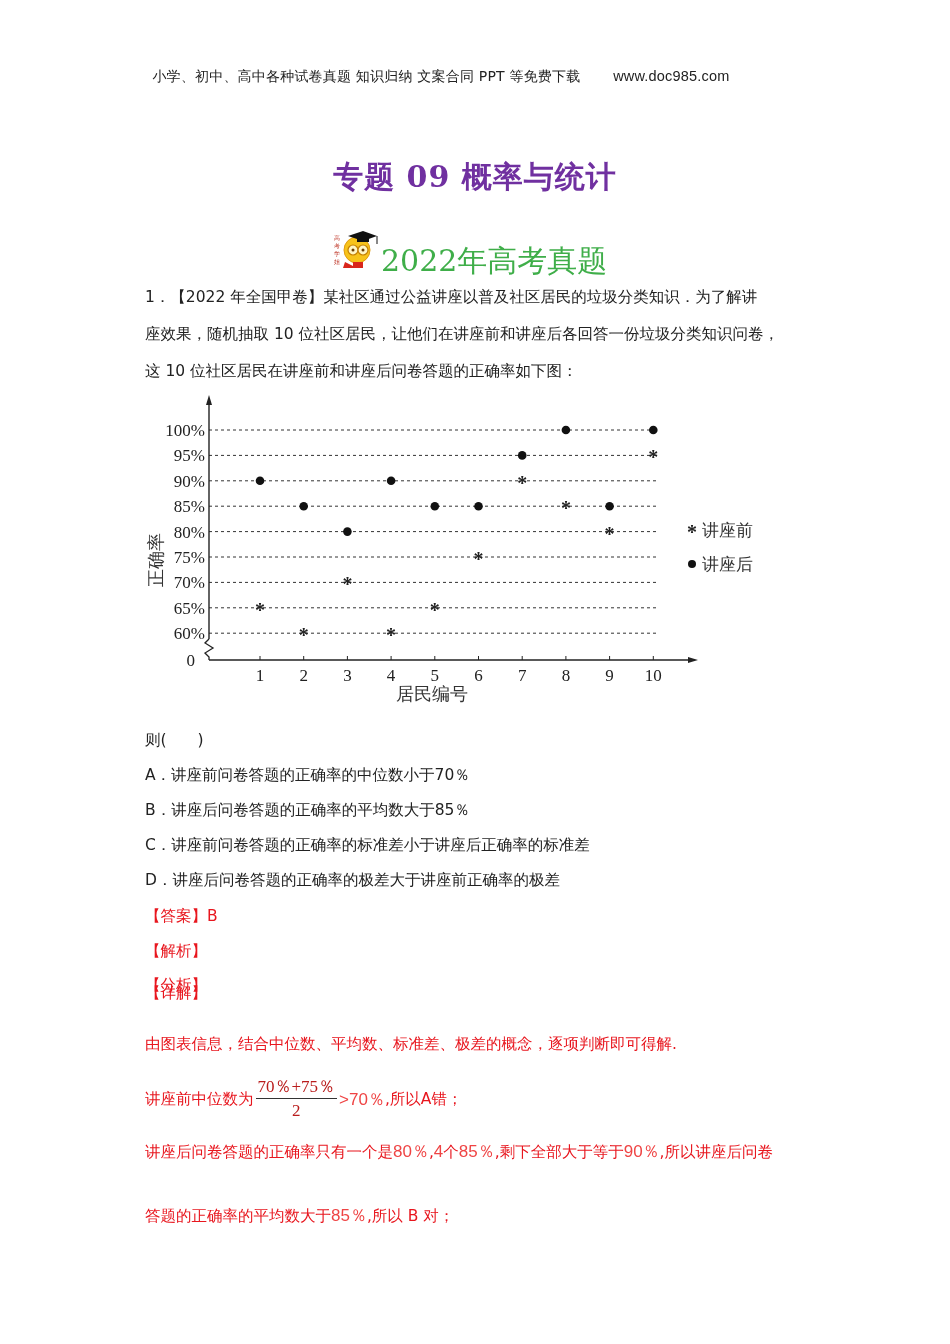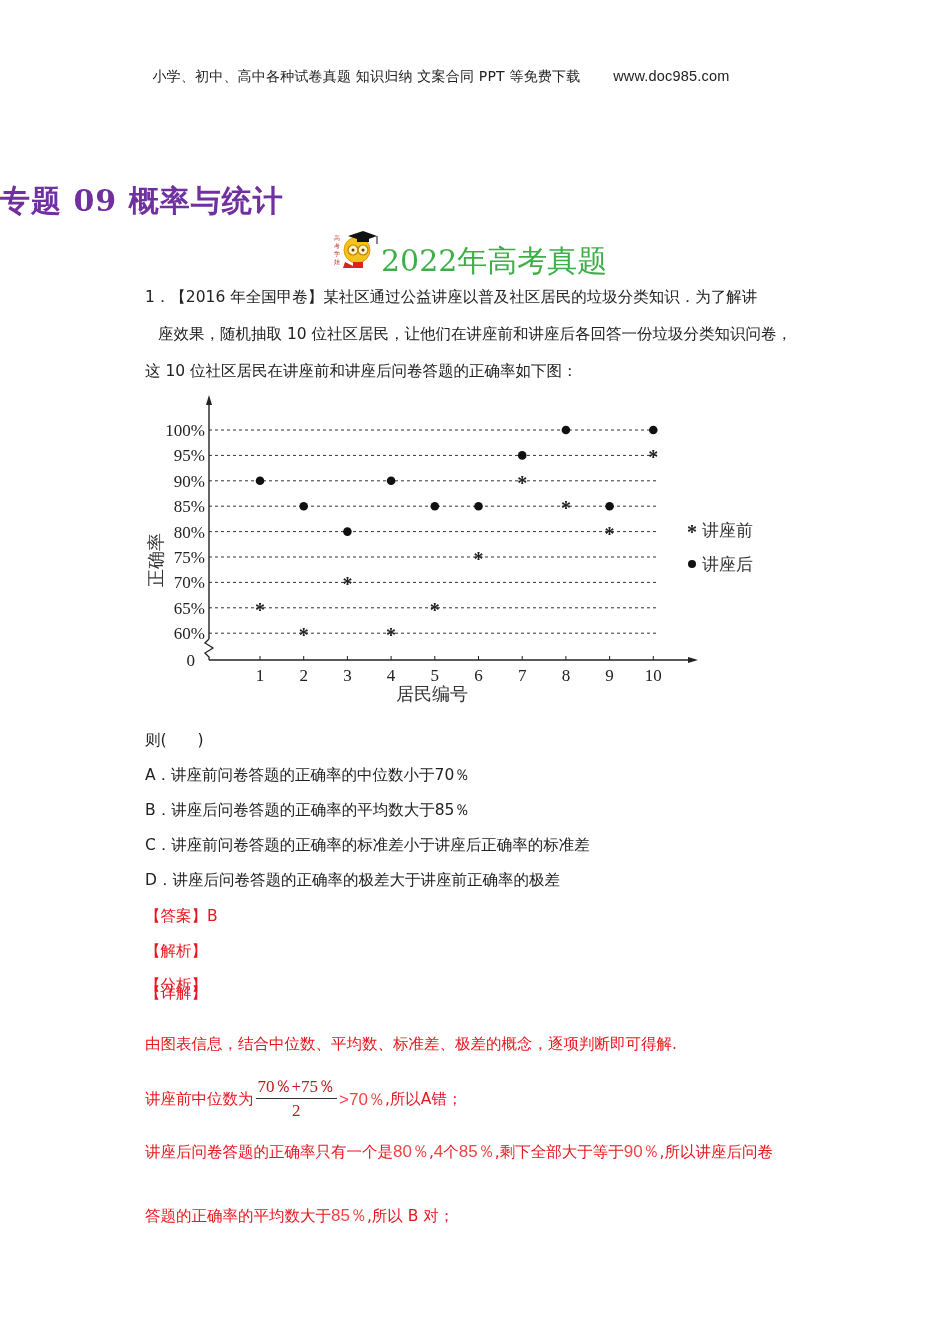--- a/index.html
+++ b/index.html
@@ -1,23 +1,23 @@
 <!DOCTYPE html>
 <html><head>
 <meta charset="utf-8">
 <style>
   html, body { margin:0; padding:0; background:#ffffff; }
   body { width:950px; height:1344px; position:relative; overflow:hidden;
          font-family: "DejaVu Sans", "Liberation Sans", sans-serif; color:#222; }
   .header-bar { position:absolute; top:68px; left:0; width:882px; text-align:center;
          font-size:14px; color:#222; letter-spacing:0.2px; }
   .header-bar .site { margin-left:28px; font-family:"Liberation Sans", sans-serif; font-size:14.5px; }
-  .title { position:absolute; top:157px; left:0; width:950px; text-align:left;
+  .title { position:absolute; top:157px; left:0; width:950px; text-align:center;
          font-size:30px; font-weight:bold; color:#7030a0; letter-spacing:1px;
-         font-family:"DejaVu Serif", "Liberation Serif", serif;margin-top:24px; }
+         font-family:"DejaVu Serif", "Liberation Serif", serif; }
   .subtitle { position:absolute; top:226px; left:333px; height:44px; display:flex; align-items:center; }
   .subtitle .logo { width:46px; height:44px; position:relative; }
   .subtitle .text { font-family:"DejaVu Serif", "Liberation Serif", serif; font-size:30px; color:#3fae49; margin-left:2px;margin-top:26px; }
   .p { position:absolute; left:145px; font-size:15.5px; color:#222; white-space:nowrap; }
   .red { color:#e8161e; }
   .frac { display:inline-block; vertical-align:middle; text-align:center; margin:0 2px; color:#b91c1c; font-family:"Liberation Serif", serif; font-size:17px; }
   .frac .num { display:block; border-bottom:1.5px solid #333; padding:0 2px; line-height:22px; }
   .frac .den { display:block; line-height:24px; }
   .num-black { color:#ef4444; font-family:Liberation Sans, sans-serif; font-size:17px; }
   svg text { font-family:"Liberation Serif", "DejaVu Serif", serif; }
@@ -47,22 +47,22 @@
       <circle cx="30" cy="24" r="1.5" fill="#6b3c00"></circle>
       <path d="M15 10 L30 5 L44 10 L30 15 Z" fill="#111"></path>
       <rect x="24" y="12" width="12" height="4" fill="#111"></rect>
       <line x1="44" y1="10" x2="44" y2="18" stroke="#111" stroke-width="1"></line>
       <rect x="20" y="36" width="10" height="6" fill="#d9261c"></rect>
     </svg>
   </div>
   <span class="text">2022年高考真题</span>
 </div>
 
-<div class="p" style="top:287px;">1．【2016 年全国甲卷】某社区通过公益讲座以普及社区居民的垃圾分类知识．为了解讲</div>
-<div class="p" style="top:324px;margin-left:13px;">座效果，随机抽取 10 位社区居民，让他们在讲座前和讲座后各回答一份垃圾分类知识问卷，</div>
+<div class="p" style="top:287px;">1．【2022 年全国甲卷】某社区通过公益讲座以普及社区居民的垃圾分类知识．为了解讲</div>
+<div class="p" style="top:324px;">座效果，随机抽取 10 位社区居民，让他们在讲座前和讲座后各回答一份垃圾分类知识问卷，</div>
 <div class="p" style="top:361px;">这 10 位社区居民在讲座前和讲座后问卷答题的正确率如下图：</div>
 
 <svg id="chart" style="position:absolute; left:140px; top:395px;" width="640" height="320" viewBox="0 0 640 320">
   <g id="grid">
       <line x1="69" x2="517.3" y1="35" y2="35" stroke="#333" stroke-width="1" stroke-dasharray="3,3"></line>
       <line x1="69" x2="517.3" y1="60.4" y2="60.4" stroke="#333" stroke-width="1" stroke-dasharray="3,3"></line>
       <line x1="69" x2="517.3" y1="85.8" y2="85.8" stroke="#333" stroke-width="1" stroke-dasharray="3,3"></line>
       <line x1="69" x2="517.3" y1="111.19999999999999" y2="111.19999999999999" stroke="#333" stroke-width="1" stroke-dasharray="3,3"></line>
       <line x1="69" x2="517.3" y1="136.6" y2="136.6" stroke="#333" stroke-width="1" stroke-dasharray="3,3"></line>
       <line x1="69" x2="517.3" y1="162" y2="162" stroke="#333" stroke-width="1" stroke-dasharray="3,3"></line>

